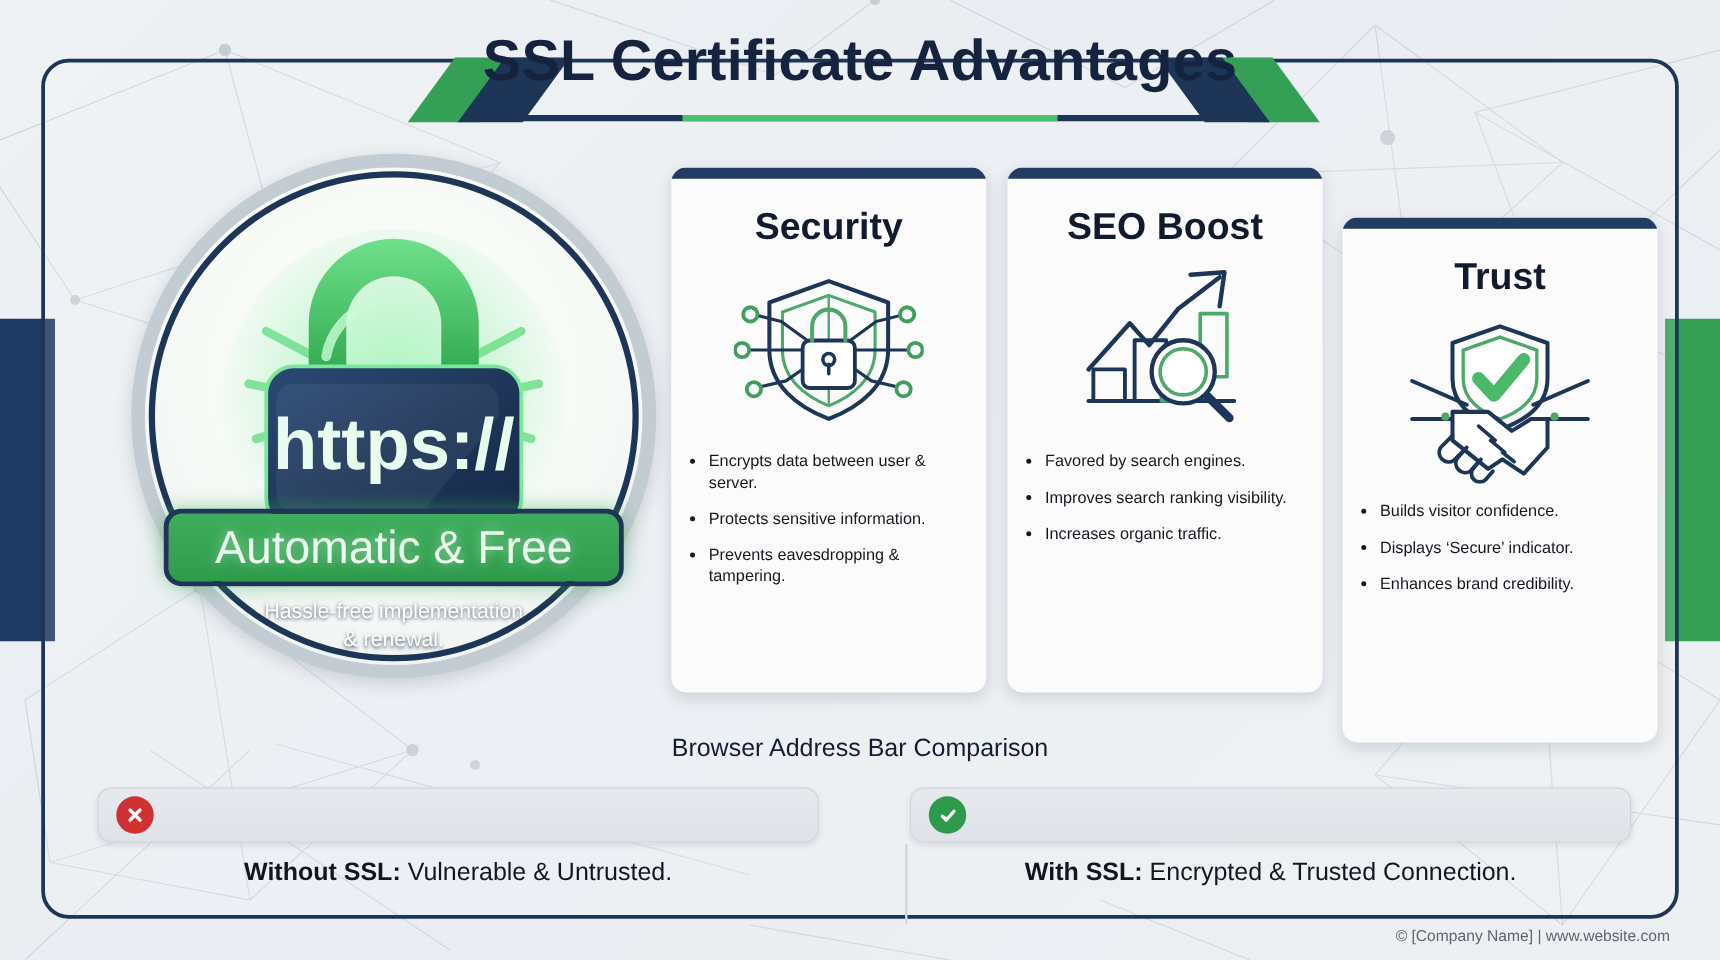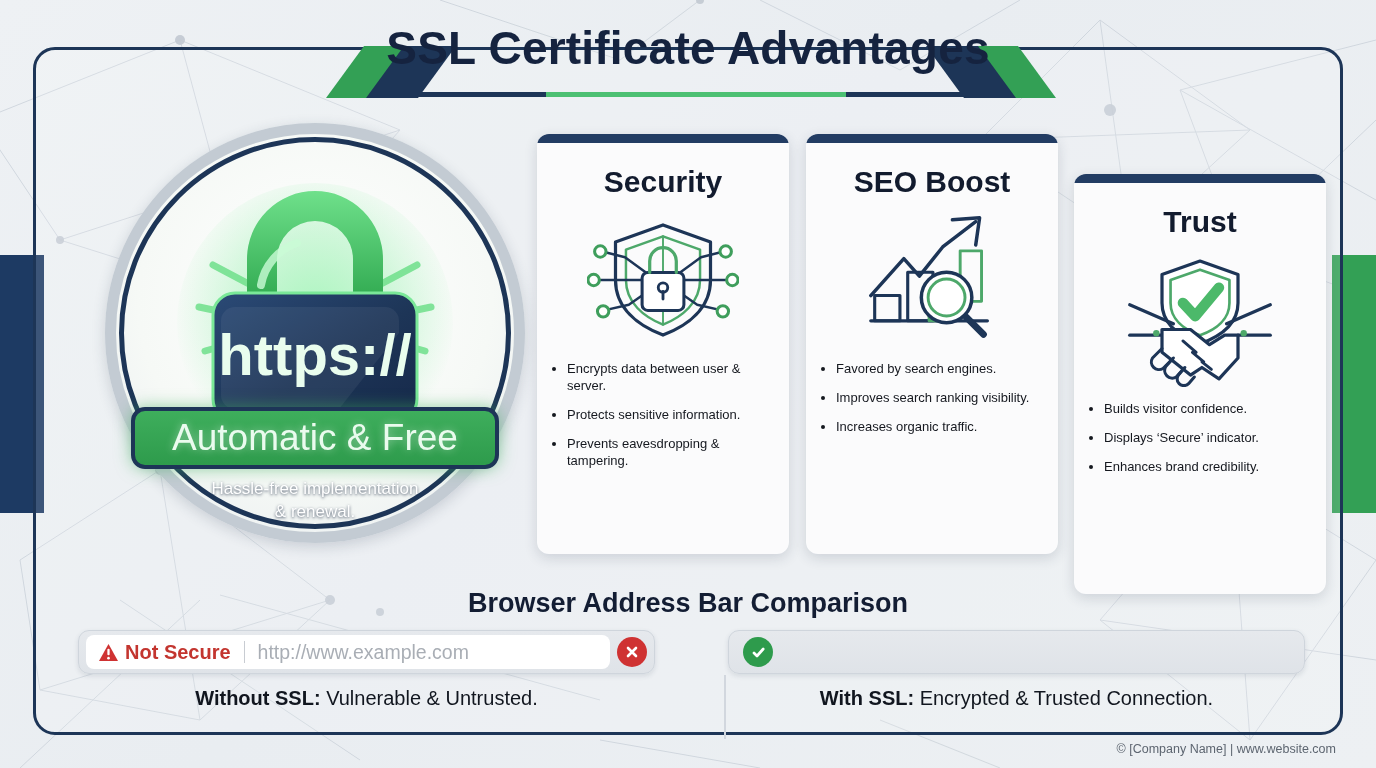--- a/index.html
+++ b/index.html
@@ -116,21 +116,21 @@
     font-size: 13px; line-height: 1.3; color: #15181f;
     margin-bottom: 12px;
   }
   #card-0 { left: 501px; }
   #card-1 { left: 770px; }
   #card-2 { left: 1038px; margin-top: 40px; }
 
   
   #cmp-title {
     position:absolute; left:0; right:0; top: 538px;
-    text-align:center; font-size: 27px; font-weight:bold; color:#131d33;
+    text-align:center; font-size: 20px; font-weight:normal; color:#131d33;
   }
   .addr-wrap { position: absolute; top: 580px; }
   #addr-left  { left: 42px;  width: 577px; }
   #addr-right { left: 692px; width: 577px; }
 
   .addr-bar {
     height: 44px; border-radius: 11px;
     background: linear-gradient(180deg,#e6e9ed 0%, #dfe3e8 100%);
     border: 1px solid #cfd5dc;
     padding: 5px 7px;
@@ -375,32 +375,20 @@
           <li>Builds visitor confidence.</li>
           <li>Displays ‘Secure’ indicator.</li>
           <li>Enhances brand credibility.</li>
         </ul>
       </div>
 
       <div id="cmp-title">Browser Address Bar Comparison</div>
 
       <div class="addr-wrap" id="addr-left">
         <div class="addr-bar">
-          <div class="addr-inner">
-            <div class="chip notsecure">
-              <svg width="21" height="19" viewBox="0 0 22 20">
-                <path d="M11 1 L21 19 H1 Z" fill="#cf3232"></path>
-                <rect x="9.8" y="6" width="2.4" height="7" rx="1.1" fill="#fff"></rect>
-                <circle cx="11" cy="16" r="1.4" fill="#fff"></circle>
-              </svg>
-              <span class="chip-label">Not Secure</span>
-            </div>
-            <div class="vdiv"></div>
-            <span class="url dim">http://www.example.com</span>
-          </div>
           <div class="status-dot bad">
             <svg width="16" height="16" viewBox="0 0 16 16">
               <path d="M4 4 L12 12 M12 4 L4 12" stroke="#fff" stroke-width="2.6" stroke-linecap="round"></path>
             </svg>
           </div>
         </div>
         <div class="caption">
           <b>Without SSL:</b><span> Vulnerable &amp; Untrusted.</span>
         </div>
       </div>

